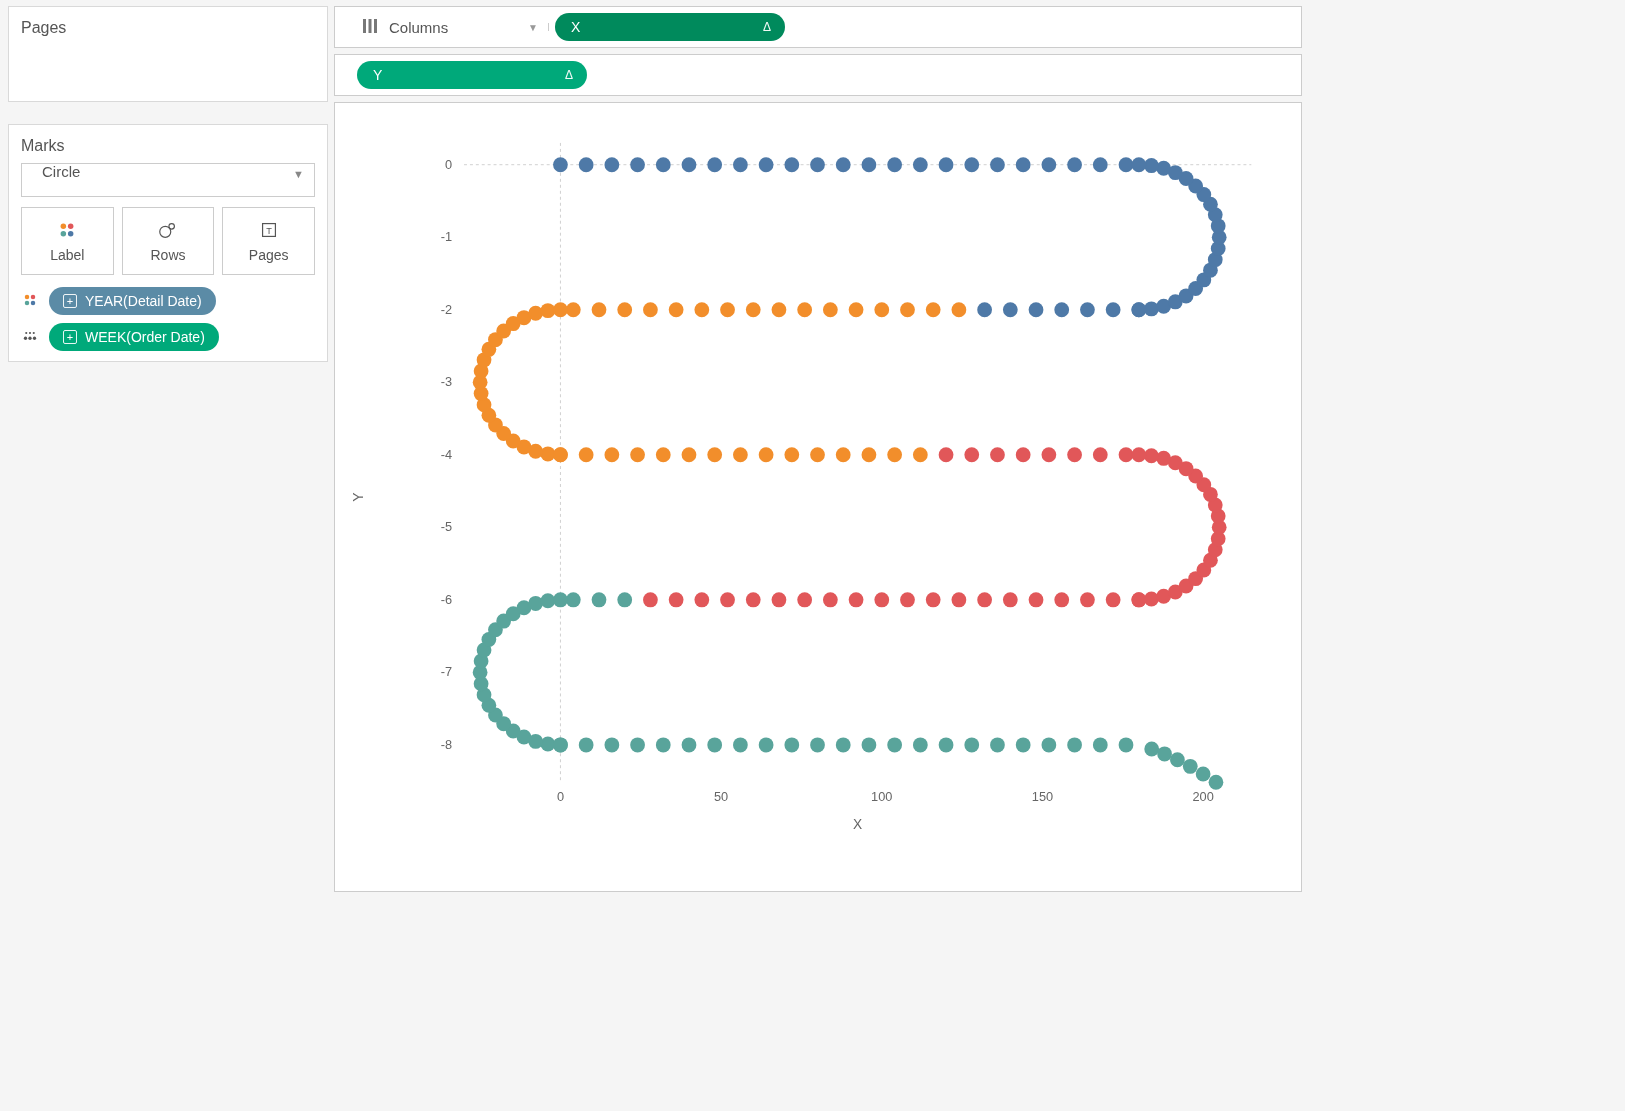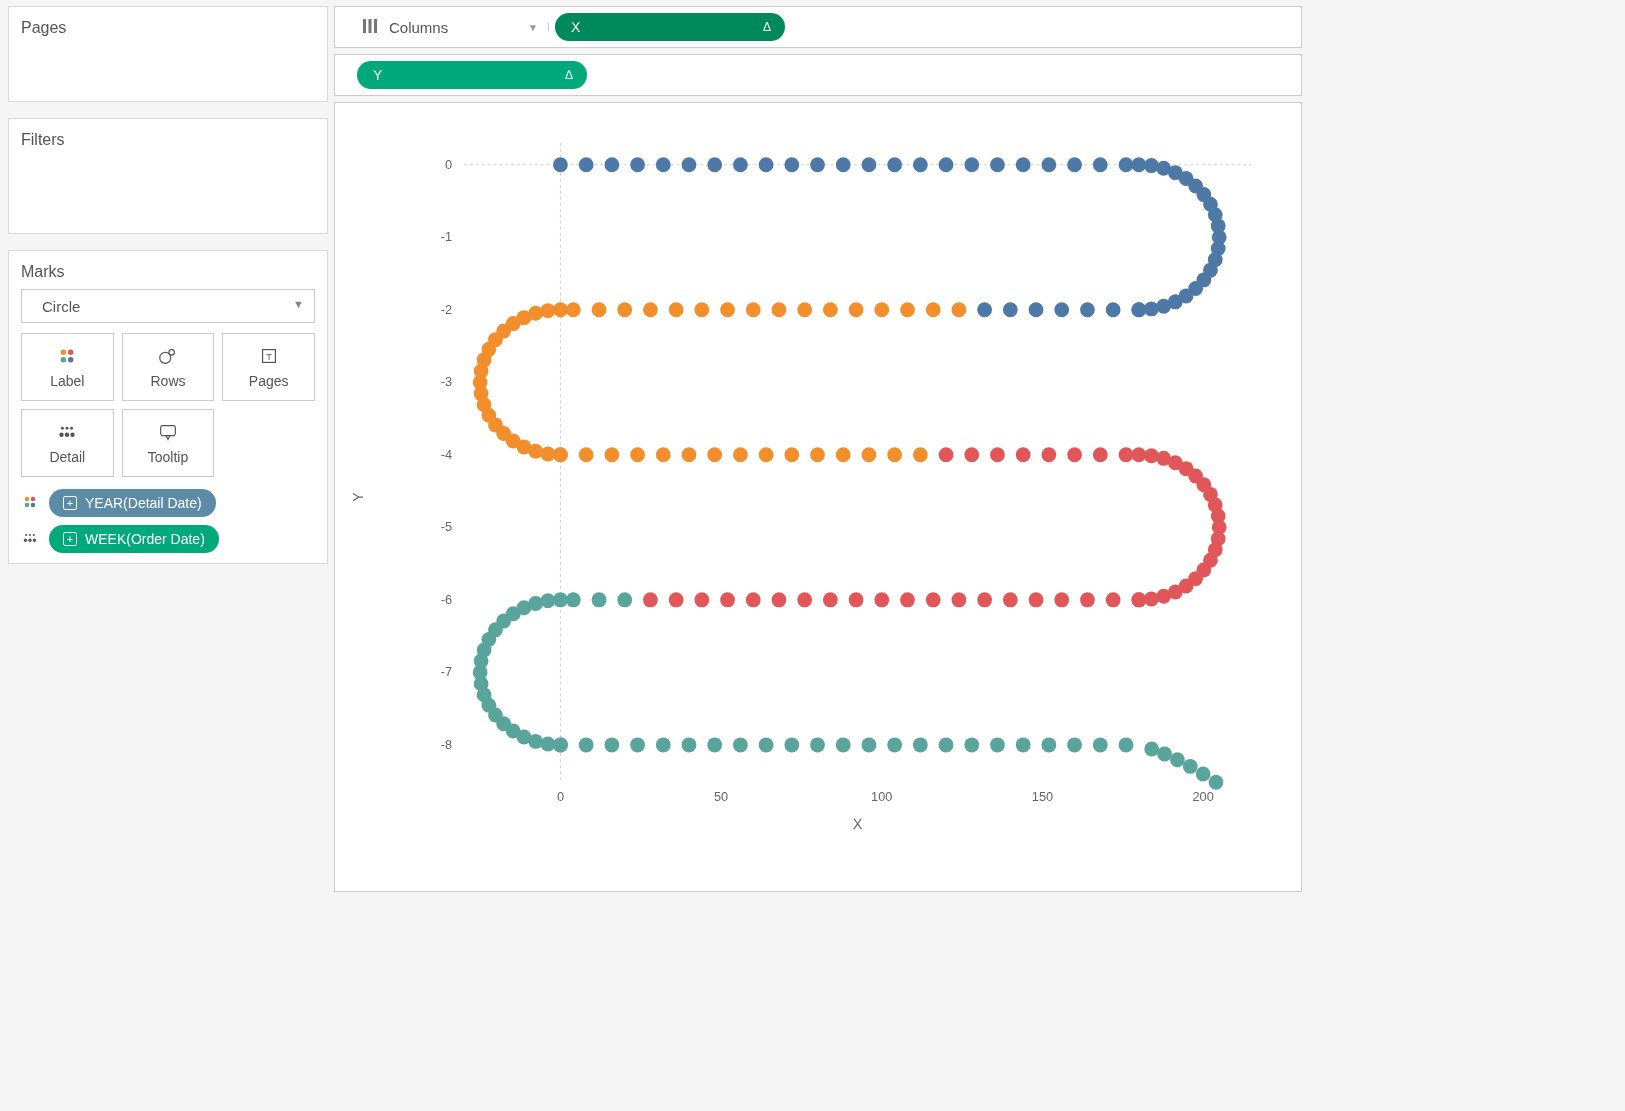--- a/index.html
+++ b/index.html
@@ -27,21 +27,21 @@
   .side-title {
     font-size: 16px;
     color: #555;
     margin: 2px 0 8px 0;
   }
   
 
   
   .left-col {
     grid-column:1; grid-row:1 / span 3;
-    display:flex; flex-direction:column; gap:16px;
+    display:flex; flex-direction:column; gap:22px;
   }
   .right-col {
     grid-column:2; grid-row:1 / span 3;
     display:flex; flex-direction:column; gap:6px;
   }
 
   .shelf {
     display:flex; align-items:center;
     background:#fff; border:1px solid #ccc;
     height:42px;
@@ -87,22 +87,22 @@
   }
   .pill-small .plus {
     display:inline-block; width:14px; height:14px;
     border:1px solid rgba(255,255,255,.9);
     font-size:11px; line-height:12px; text-align:center;
     border-radius:2px;
   }
 
   
   .marks-select {
-    display:flex; align-items:flex-start; justify-content:space-between;
-    border:1px solid #ccc; height:34px; padding:8px 10px;
+    display:flex; align-items:flex-end; justify-content:space-between;
+    border:1px solid #ccc; height:34px; padding:16px 10px;
     color:#555; font-size:15px;
     margin-bottom:10px;
   }
   .marks-select .left { display:flex; gap:10px; align-items:center;}
   .marks-grid {
     display:grid; grid-template-columns:repeat(3,1fr);
     gap:8px;
   }
   .marks-btn {
     border:1px solid #ccc; background:#fff;
@@ -140,23 +140,20 @@
   
   .icon-cols, .icon-rows { width:18px; height:18px; }
 </style>
 </head>
 <body>
 
 <div class="app">
   <div class="left-col">
     <div class="side-panel" style="min-height:96px;">
       <div class="side-title">Pages</div>
-    </div>
-    <div class="side-panel" style="min-height:116px;">
-      <div class="side-title">Filters</div>
     </div>
     <div class="side-panel">
       <div class="side-title">Marks</div>
 
       <div class="marks-select">
         <span class="left">
           <span>
             <svg viewBox="0 0 20 20">
                 <circle cx="10" cy="10" r="6" fill="none" stroke="#555" stroke-width="1.4"></circle>
               </svg>
@@ -183,41 +180,20 @@
           </svg>
           <span>Rows</span>
         </div>
         <div class="marks-btn">
           <svg viewBox="0 0 24 24">
             <rect x="5" y="5" width="14" height="14"></rect>
               <text x="12" y="16" text-anchor="middle" font-size="10" stroke="none" fill="#555">T</text>
           </svg>
           <span>Pages</span>
         </div>
-      </div>
-      <div class="marks-row2">
-        <div class="marks-btn">
-          <svg viewBox="0 0 24 24">
-            <circle cx="7" cy="8" r="1.6" fill="#555" stroke="none"></circle>
-            <circle cx="12" cy="8" r="1.6" fill="#555" stroke="none"></circle>
-            <circle cx="17" cy="8" r="1.6" fill="#555" stroke="none"></circle>
-            <circle cx="6" cy="15" r="2.4" fill="#555" stroke="none"></circle>
-            <circle cx="12" cy="15" r="2.4" fill="#555" stroke="none"></circle>
-            <circle cx="18" cy="15" r="2.4" fill="#555" stroke="none"></circle>
-          </svg>
-          <span>Detail</span>
-        </div>
-        <div class="marks-btn">
-          <svg viewBox="0 0 24 24">
-            <rect x="4" y="5" width="16" height="11" rx="2"></rect>
-            <path d="M10 16 L12 20 L14 16"></path>
-          </svg>
-          <span>Tooltip</span>
-        </div>
-        <div class="marks-btn"></div>
       </div>
 
       <div class="marks-pills">
         <div class="marks-pill-row">
           <span class="mini-icon">
             <svg viewBox="0 0 24 24">
               <circle cx="8" cy="8" r="3" fill="#f28e2b"></circle>
                 <circle cx="16" cy="8" r="3" fill="#e15759"></circle>
               <circle cx="8" cy="16" r="3" fill="#59a49b"></circle>
                 <circle cx="16" cy="16" r="3" fill="#4e79a7"></circle>

